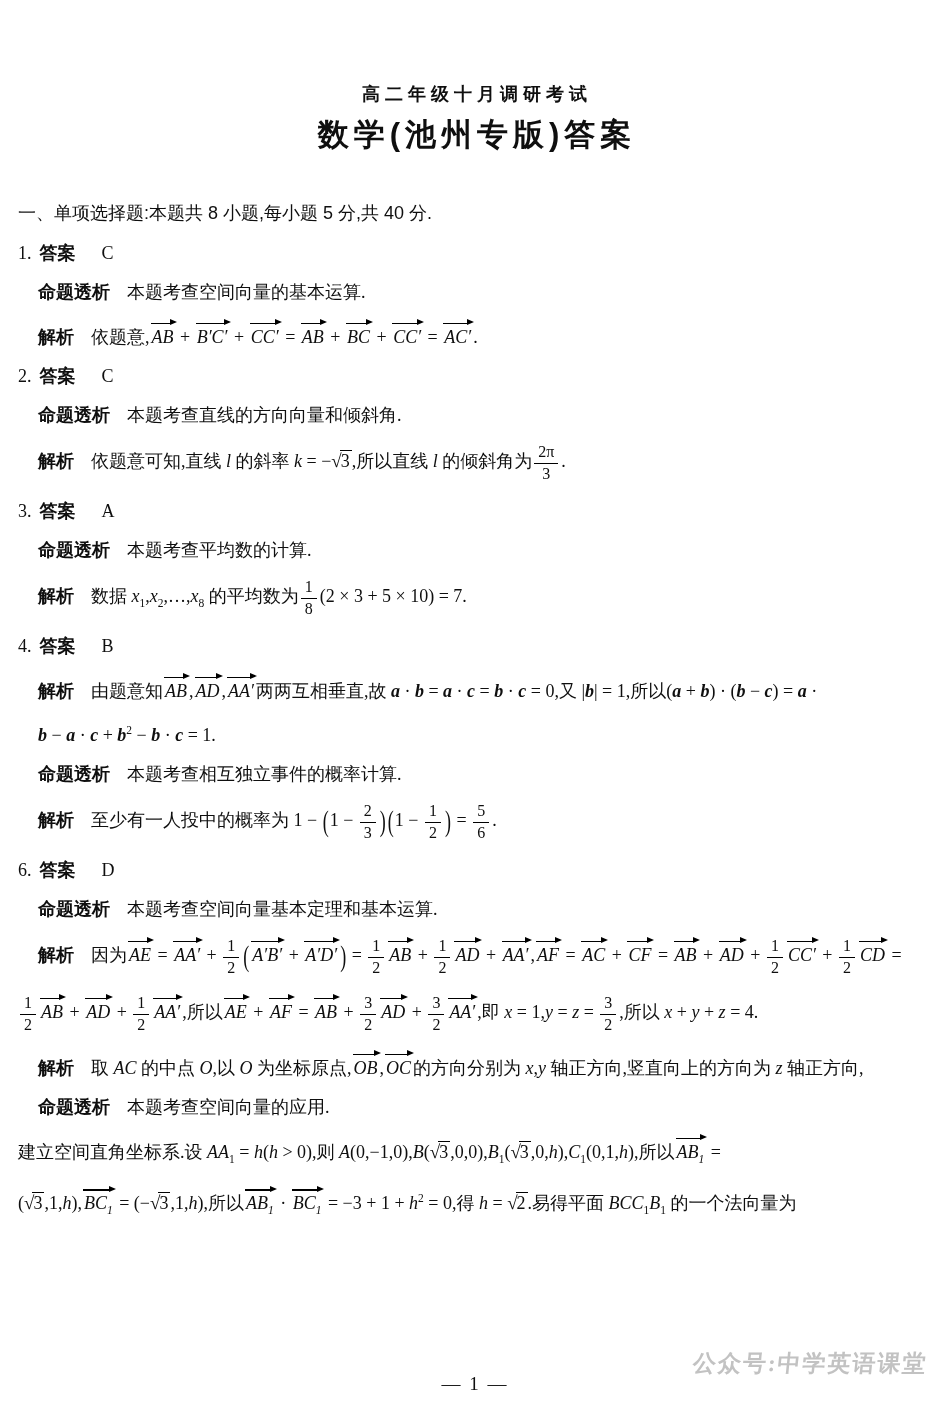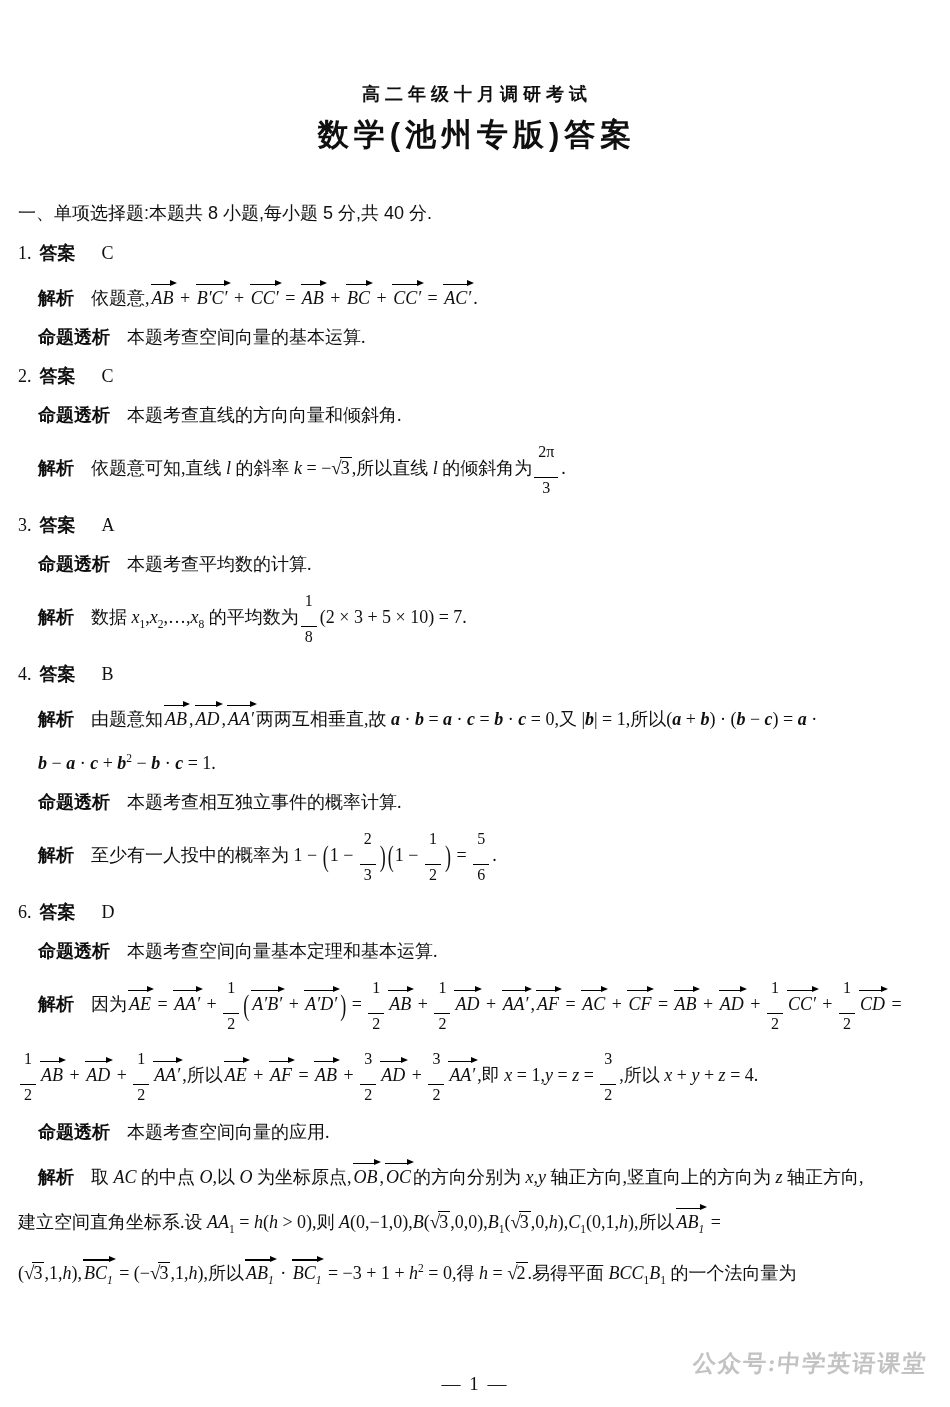--- a/index.html
+++ b/index.html
@@ -26,21 +26,21 @@
 
   
   .it { font-style:italic; font-family:"Liberation Serif",serif; }
   .bi { font-style:italic; font-weight:bold; font-family:"Liberation Serif",serif; }
   .vec { font-style:italic; font-family:"Liberation Serif",serif; position:relative;
          display:inline-block; margin-top:8px; padding:0 2px; line-height:1.1; }
   .vec::before { content:""; position:absolute; left:1px; right:6px; top:-5px; height:1.3px; background:#000; }
   .vec::after  { content:""; position:absolute; right:-1px; top:-8.5px; width:0; height:0;
                  border-left:7px solid #000; border-top:3.5px solid transparent; border-bottom:3.5px solid transparent; }
   .frac { display:inline-block; vertical-align:middle; text-align:center; margin:0 3px 0 2px; line-height:1; }
-  .frac .fnum { display:block; font-size:16px; padding:1px 4px 17px; border-bottom:1.3px solid #000; }
+  .frac .fnum { display:block; font-size:16px; padding:1px 4px 3px; border-bottom:1.3px solid #000; }
   .frac .fden { display:block; font-size:16px; padding:2px 4px 1px; }
   .sqrt { white-space:nowrap; }
   .sqrt .srad { font-size:19px; }
   .sqrt .sbar { border-top:1.3px solid #000; padding:0 2px 0 1px; margin-left:-2px; }
   .bigp { display:inline-block; transform:scaleY(1.6); vertical-align:-1px; padding:0 1px; }
   sub,sup { font-size:11.5px; }
 
   .footer-page { position:absolute; left:0; right:0; bottom:12px; text-align:center;
                  font-size:19px; letter-spacing:2px; }
   .watermark { position:absolute; left:693px; top:1348px; font-size:23px; color:#c2c2c2;
@@ -53,24 +53,24 @@
 <div class="page">
   <div class="doc-title">高二年级十月调研考试</div>
   <div class="doc-subtitle">数学(池州专版)答案</div>
   <div class="section-header">一、单项选择题:本题共 8 小题,每小题 5 分,共 40 分.</div>
 
   <section class="question">
     <div class="line">
       <span class="qnum">1.</span><span class="hei">答案</span><span class="ansv">C</span>
     </div>
     <div class="line ind">
-      <span class="hei lbl-gap">解析</span><span>依题意,<span class="vec">AB</span> + <span class="vec">B′C′</span> + <span class="vec">CC′</span> = <span class="vec">AB</span> + <span class="vec">BC</span> + <span class="vec">CC′</span> = <span class="vec">AC′</span>.</span>
+      <span class="hei lbl-gap">命题透析</span><span>本题考查空间向量的基本运算.</span>
     </div>
     <div class="line ind">
-      <span class="hei lbl-gap">命题透析</span><span>本题考查空间向量的基本运算.</span>
+      <span class="hei lbl-gap">解析</span><span>依题意,<span class="vec">AB</span> + <span class="vec">B′C′</span> + <span class="vec">CC′</span> = <span class="vec">AB</span> + <span class="vec">BC</span> + <span class="vec">CC′</span> = <span class="vec">AC′</span>.</span>
     </div>
   </section>
 
   <section class="question">
     <div class="line">
       <span class="qnum">2.</span><span class="hei">答案</span><span class="ansv">C</span>
     </div>
     <div class="line ind">
       <span class="hei lbl-gap">命题透析</span><span>本题考查直线的方向向量和倾斜角.</span>
     </div>
@@ -118,24 +118,24 @@
       <span class="hei lbl-gap">命题透析</span><span>本题考查空间向量基本定理和基本运算.</span>
     </div>
     <div class="line ind">
       <span class="hei lbl-gap">解析</span><span>因为<span class="vec">AE</span> = <span class="vec">AA′</span> + <span class="frac"><span class="fnum">1</span><span class="fden">2</span></span><span class="bigp">(</span><span class="vec">A′B′</span> + <span class="vec">A′D′</span><span class="bigp">)</span> = <span class="frac"><span class="fnum">1</span><span class="fden">2</span></span><span class="vec">AB</span> + <span class="frac"><span class="fnum">1</span><span class="fden">2</span></span><span class="vec">AD</span> + <span class="vec">AA′</span>,<span class="vec">AF</span> = <span class="vec">AC</span> + <span class="vec">CF</span> = <span class="vec">AB</span> + <span class="vec">AD</span> + <span class="frac"><span class="fnum">1</span><span class="fden">2</span></span><span class="vec">CC′</span> + <span class="frac"><span class="fnum">1</span><span class="fden">2</span></span><span class="vec">CD</span> =</span>
     </div>
     <div class="line cont0"><span class="frac"><span class="fnum">1</span><span class="fden">2</span></span><span class="vec">AB</span> + <span class="vec">AD</span> + <span class="frac"><span class="fnum">1</span><span class="fden">2</span></span><span class="vec">AA′</span>,所以<span class="vec">AE</span> + <span class="vec">AF</span> = <span class="vec">AB</span> + <span class="frac"><span class="fnum">3</span><span class="fden">2</span></span><span class="vec">AD</span> + <span class="frac"><span class="fnum">3</span><span class="fden">2</span></span><span class="vec">AA′</span>,即 <span class="it">x</span> = 1,<span class="it">y</span> = <span class="it">z</span> = <span class="frac"><span class="fnum">3</span><span class="fden">2</span></span>,所以 <span class="it">x</span> + <span class="it">y</span> + <span class="it">z</span> = 4.</div>
   </section>
 
   <section class="question">
     <div class="line ind">
-      <span class="hei lbl-gap">命题透析</span><span>本题考查空间向量的应用.</span>
+      <span class="hei lbl-gap">解析</span><span>取 <span class="it">AC</span> 的中点 <span class="it">O</span>,以 <span class="it">O</span> 为坐标原点,<span class="vec">OB</span>,<span class="vec">OC</span>的方向分别为 <span class="it">x</span>,<span class="it">y</span> 轴正方向,竖直向上的方向为 <span class="it">z</span> 轴正方向,</span>
     </div>
     <div class="line ind">
-      <span class="hei lbl-gap">解析</span><span>取 <span class="it">AC</span> 的中点 <span class="it">O</span>,以 <span class="it">O</span> 为坐标原点,<span class="vec">OB</span>,<span class="vec">OC</span>的方向分别为 <span class="it">x</span>,<span class="it">y</span> 轴正方向,竖直向上的方向为 <span class="it">z</span> 轴正方向,</span>
+      <span class="hei lbl-gap">命题透析</span><span>本题考查空间向量的应用.</span>
     </div>
     <div class="line cont0">建立空间直角坐标系.设 <span class="it">AA</span><sub>1</sub> = <span class="it">h</span>(<span class="it">h</span> &gt; 0),则 <span class="it">A</span>(0,−1,0),<span class="it">B</span>(<span class="sqrt"><span class="srad">√</span><span class="sbar">3</span></span>,0,0),<span class="it">B</span><sub>1</sub>(<span class="sqrt"><span class="srad">√</span><span class="sbar">3</span></span>,0,<span class="it">h</span>),<span class="it">C</span><sub>1</sub>(0,1,<span class="it">h</span>),所以<span class="vec">AB<sub>1</sub></span> =</div>
     <div class="line cont0">(<span class="sqrt"><span class="srad">√</span><span class="sbar">3</span></span>,1,<span class="it">h</span>),<span class="vec">BC<sub>1</sub></span> = (−<span class="sqrt"><span class="srad">√</span><span class="sbar">3</span></span>,1,<span class="it">h</span>),所以<span class="vec">AB<sub>1</sub></span> · <span class="vec">BC<sub>1</sub></span> = −3 + 1 + <span class="it">h</span><sup>2</sup> = 0,得 <span class="it">h</span> = <span class="sqrt"><span class="srad">√</span><span class="sbar">2</span></span>.易得平面 <span class="it">BCC</span><sub>1</sub><span class="it">B</span><sub>1</sub> 的一个法向量为</div>
   </section>
 </div>
 
 <div class="watermark">公众号:中学英语课堂</div>
 <div class="footer-page">— 1 —</div>
 
 </body></html>

